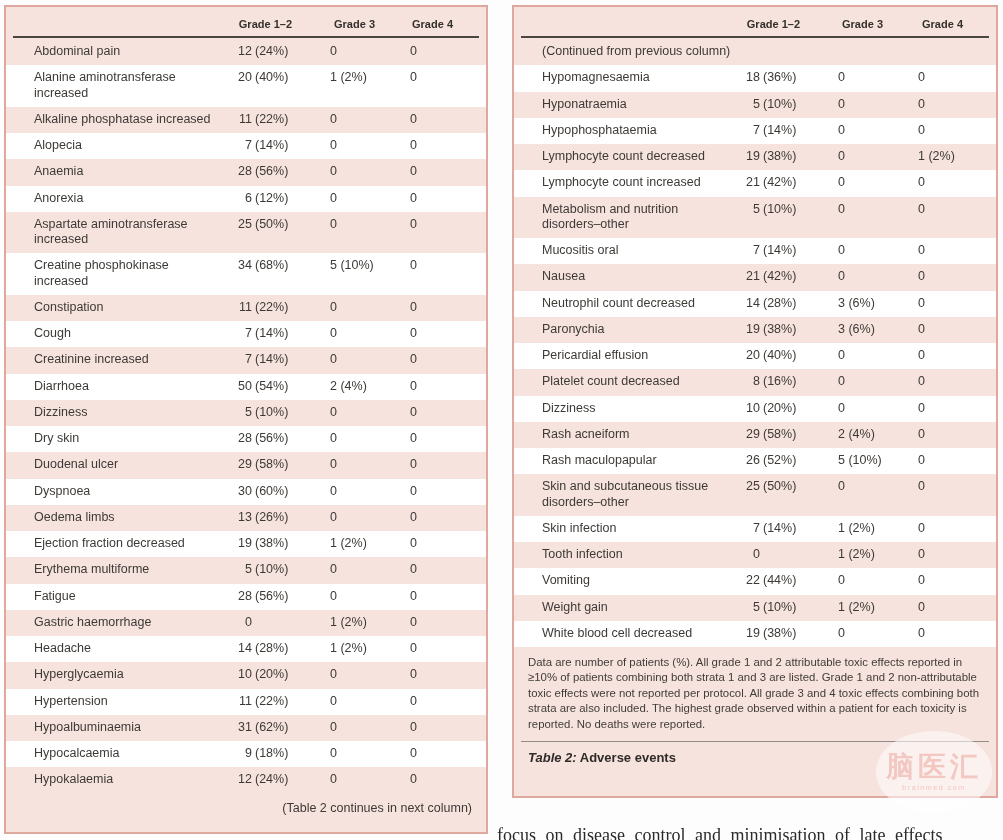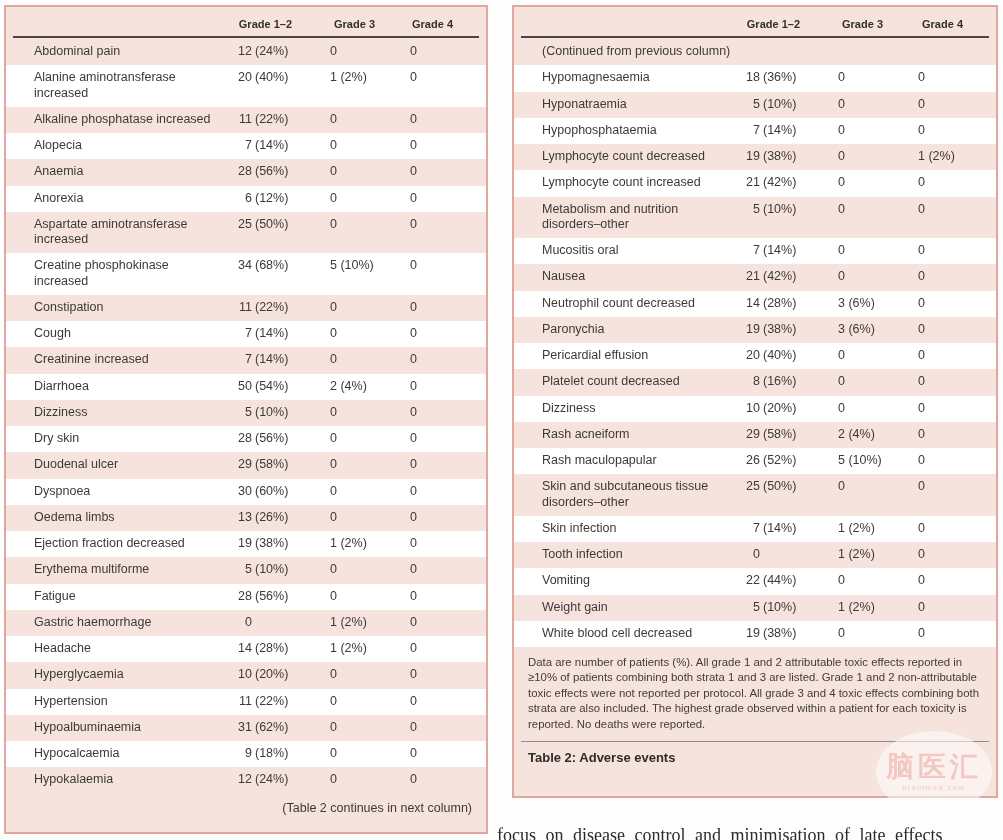--- a/index.html
+++ b/index.html
@@ -24,21 +24,21 @@
   .td.label{padding-left:28px;padding-right:6px;white-space:pre-line;}
   .td.g12{display:flex;}
   .cnt{display:inline-block;min-width:20px;text-align:right;}
   .pct{margin-left:3px;white-space:nowrap;}
   .tr.span .td{grid-column:1 / -1;}
 
   .cont-note{text-align:right;font-size:12.5px;color:#3d3a36;padding:7px 14px 0 8px;}
   .footnote{font-size:11.4px;line-height:1.35;color:#403c38;padding:8px 10px 0 14px;}
   .hairline{border-top:1px solid #8f8c8a;margin:9px 7px 0 7px;}
   .caption{font-size:13px;font-weight:bold;color:#2f2b28;padding:8px 0 0 14px;}
-  .caption .tl{text-align:center;}
+  .caption .tl{font-style:italic;text-align:center;}
 
   #body-fragment{position:absolute;left:497px;top:824px;width:506px;
                  font-family:"Liberation Serif",serif;font-size:18px;color:#2a2a2a;
                  white-space:nowrap;word-spacing:5px;line-height:22px;}
 
   #watermark{position:absolute;left:876px;top:731px;width:116px;height:82px;
              border-radius:50%;background:rgba(255,255,255,0.55);
              display:flex;flex-direction:column;align-items:center;justify-content:center;
              pointer-events:none;}
   #watermark .wm-text{font-size:28px;font-weight:bold;letter-spacing:4px;

